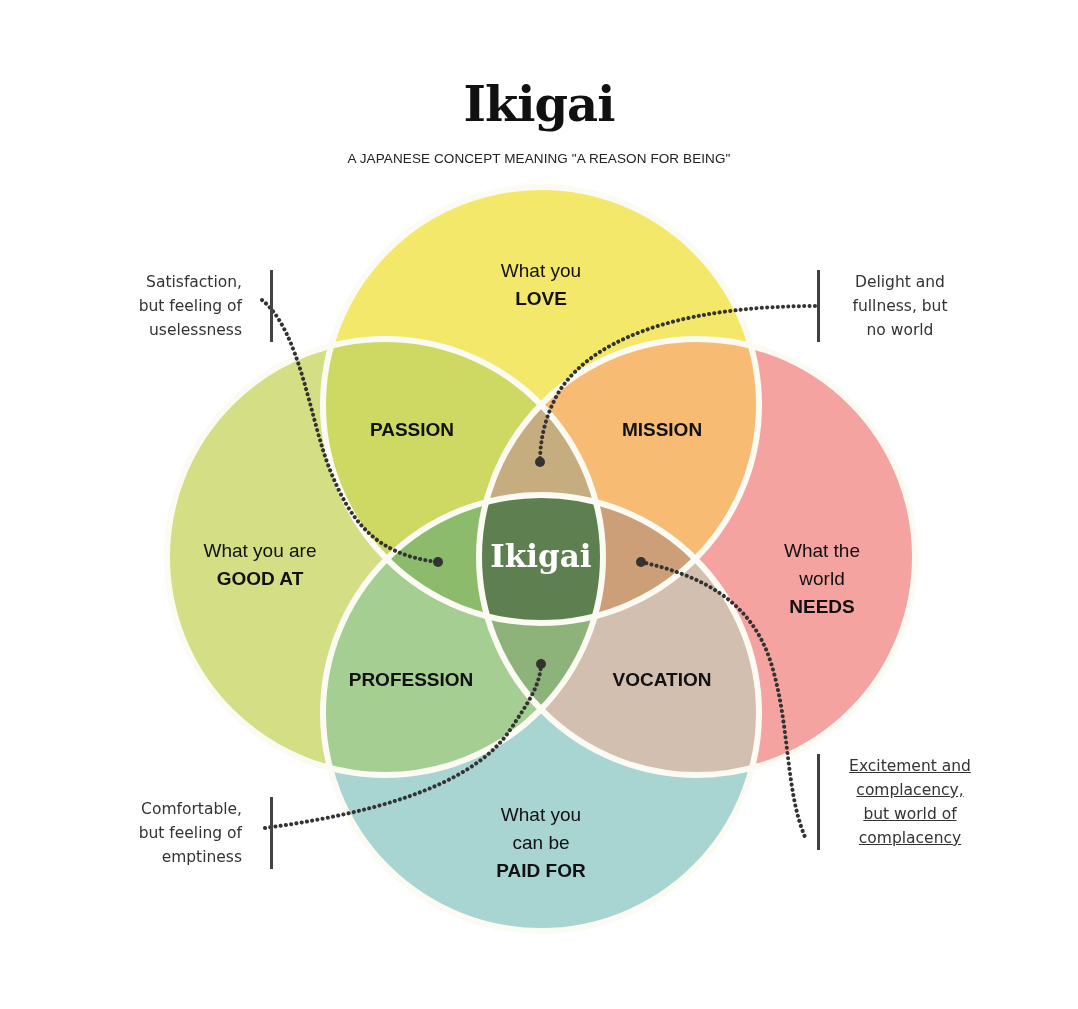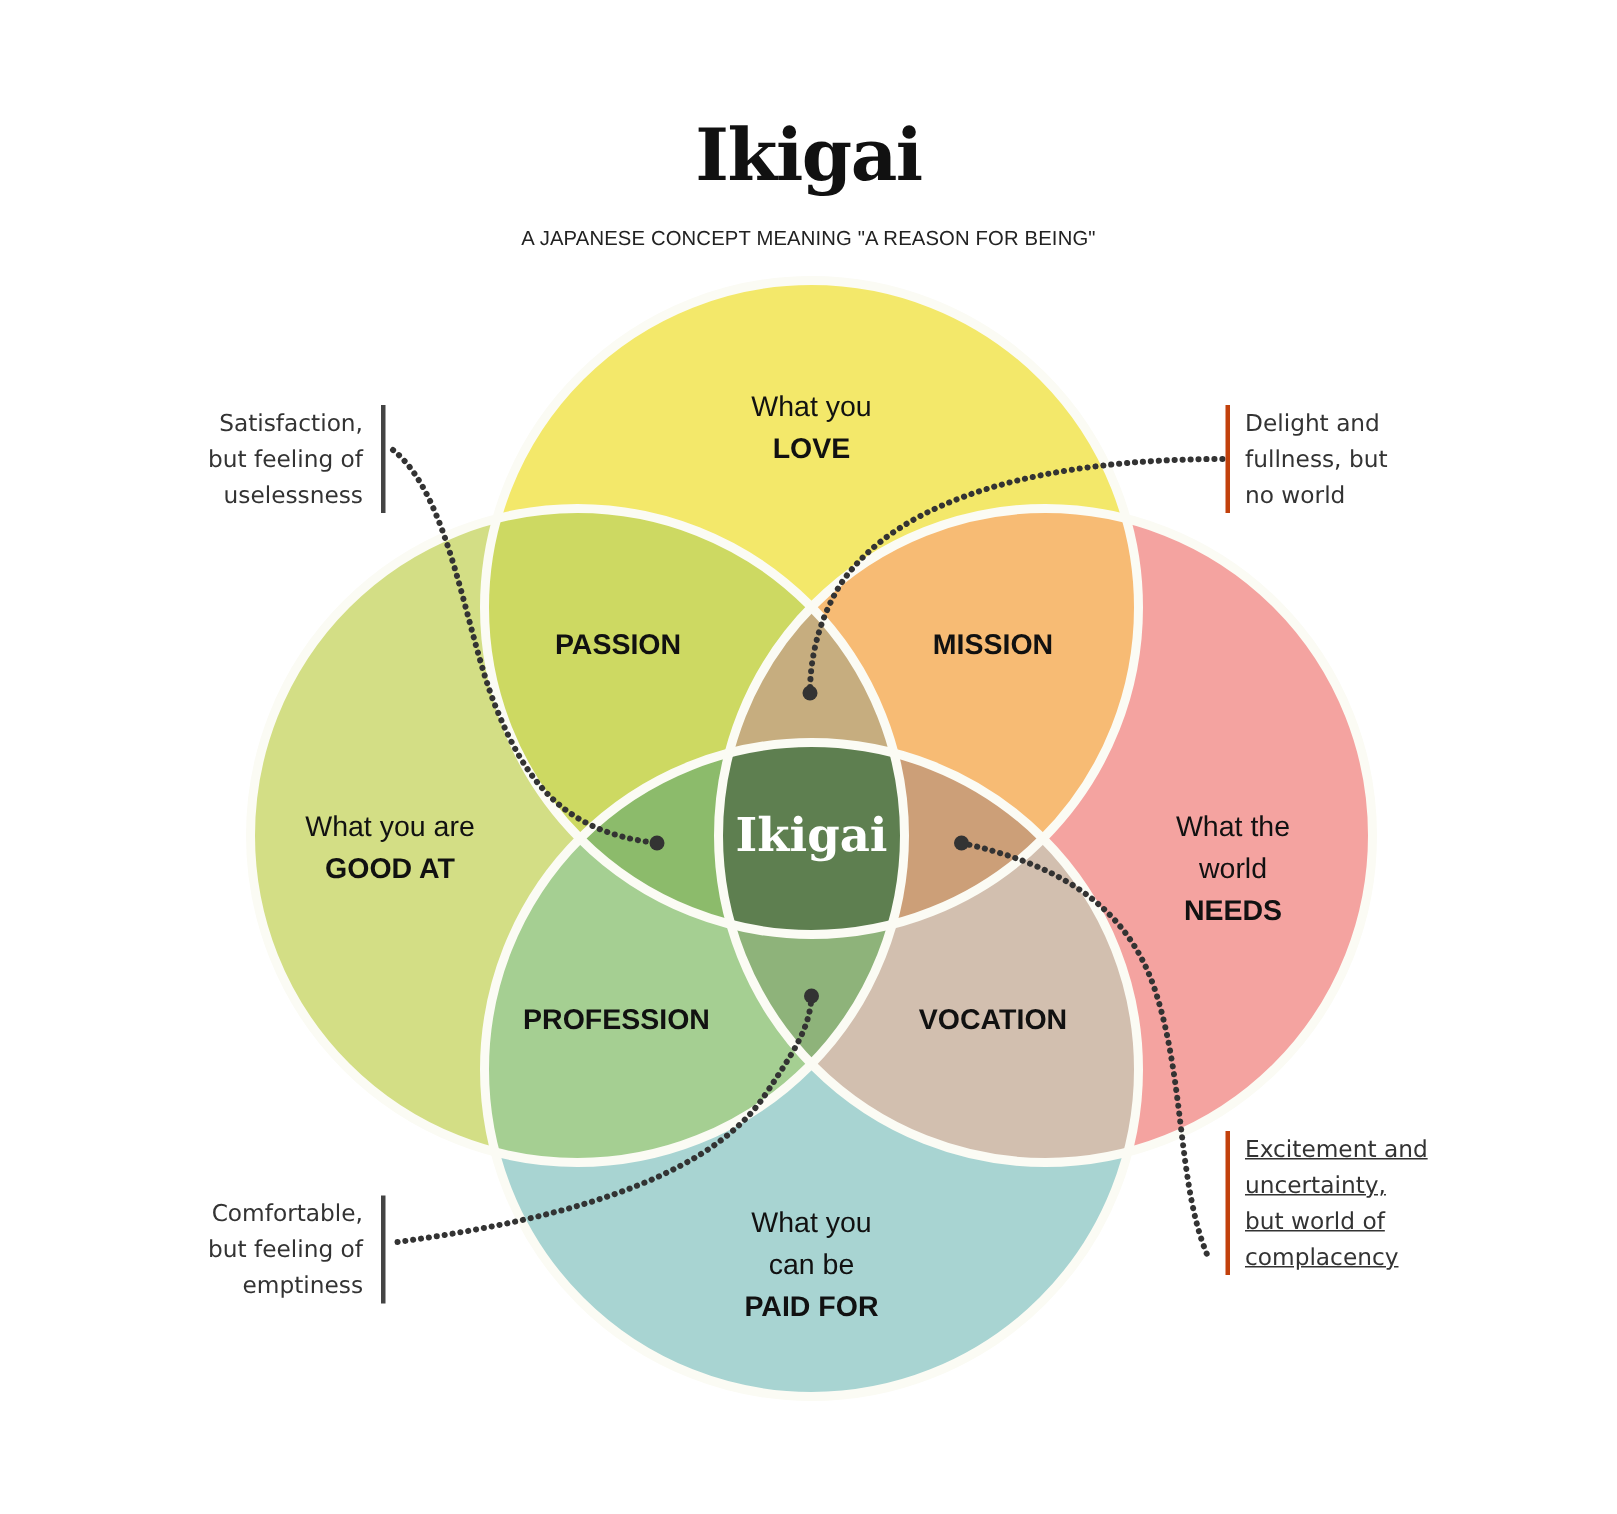--- a/index.html
+++ b/index.html
@@ -9,22 +9,22 @@
     font-family: "DejaVu Serif", serif; font-weight: bold; font-size: 48px; color: #111; letter-spacing: -1px;
   }
   .subtitle {
     position: absolute; left: 0; width: 1078px; top: 151px; text-align: center;
     font-family: "Liberation Sans", sans-serif; font-size: 13.5px; color: #222; letter-spacing: 0.1px;
   }
   svg.diagram { position: absolute; left: 0; top: 0; }
   .annot {
     position: absolute; font-family: "DejaVu Sans", sans-serif; font-size: 15.5px; line-height: 24px; color: #333;
   }
-  .annot.left { text-align: right; padding-right: 12px; border-right: 3px solid #444; }
-  .annot.right { text-align: left; padding-left: 10px; border-left: 3px solid #c2410c; }
+  .annot.left { text-align: right; padding-right: 28px; border-right: 3px solid #444; }
+  .annot.right { text-align: center; padding-left: 10px; border-left: 3px solid #404040; }
   .rlabel { font-family: "Liberation Sans", sans-serif; fill: #111; }
   .rlabel.norm { font-size: 19px; }
   .rlabel.bold { font-size: 19px; font-weight: bold; }
   .zone { font-family: "Liberation Sans", sans-serif; font-weight: bold; font-size: 19px; fill: #111; }
   .center-label { font-family: "DejaVu Serif", serif; font-weight: bold; font-size: 31px; fill: #ffffff; }
 </style>
 </head>
 <body>
 
 <div class="title">Ikigai</div>
@@ -148,16 +148,16 @@
 </div>
 
 <div class="annot left" style="left:112px; top:797px; width:130px;">
   <div>Comfortable,</div>
   <div>but feeling of</div>
   <div>emptiness</div>
 </div>
 
 <div class="annot right" style="left:817px; top:754px; width:160px;text-decoration:underline;">
   <div>Excitement and</div>
-  <div>uncertainty,</div>
+  <div>complacency,</div>
   <div>but world of</div>
   <div>complacency</div>
 </div>
 
 </body></html>

